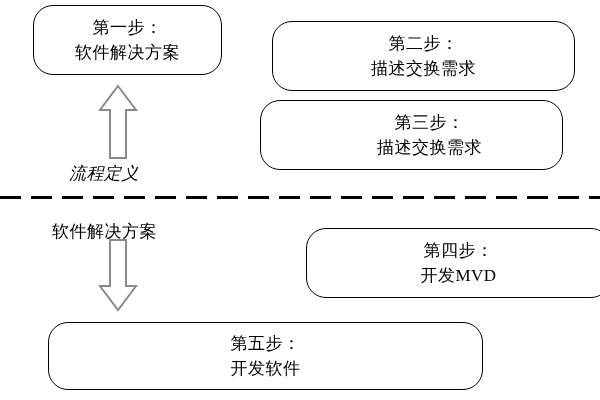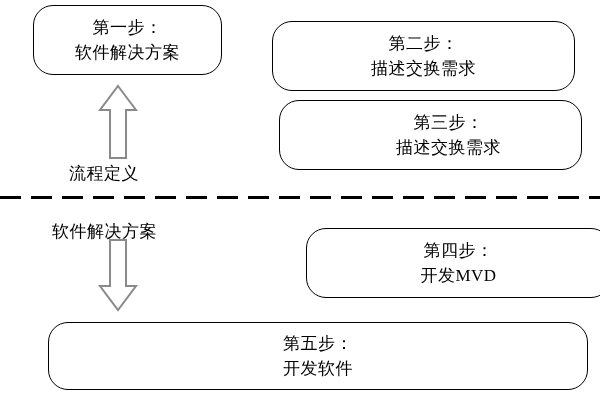--- a/index.html
+++ b/index.html
@@ -34,23 +34,23 @@
     display: block;
     font-size: 17px;
     line-height: 25px;
     letter-spacing: 0.5px;
     white-space: nowrap;
   }
 
   
   #box-step-1 { left: 33px;  top: 5px;   width: 189px; height: 70px; }
   #box-step-2 { left: 272px; top: 5px;   width: 303px; height: 70px; margin-top: 16px; }
-  #box-step-3 { left: 279px; top: 100px; width: 303px; height: 70px; padding-left: 36px; }
+  #box-step-3 { left: 260px; top: 100px; width: 303px; height: 70px; padding-left: 36px; }
   #box-step-4 { left: 270px; top: 228px; width: 305px; height: 70px; margin-left: 36px; }
-  #box-step-5 { left: 48px;  top: 322px; width: 540px; height: 68px; }
+  #box-step-5 { left: 48px;  top: 322px; width: 435px; height: 68px; }
 
   
   .block-arrow {
     position: absolute;
   }
   #arrow-up   { left: 97px; top: 84px;  width: 42px; height: 76px; }
   #arrow-down { left: 97px; top: 238px; width: 42px; height: 74px; }
   .block-arrow svg { display: block; width: 100%; height: 100%; }
   .arrow-shape {
     fill: #ffffff;
@@ -77,21 +77,21 @@
 
   
   .section-label {
     position: absolute;
     font-size: 17px;
     line-height: 20px;
     letter-spacing: 0.5px;
     color: #000000;
     white-space: nowrap;
   }
-  #label-process-definition { left: 69px; top: 164px; }
+  #label-process-definition { left: 69px; top: 164px; font-style: italic; }
   #label-software-solution  { left: 52px; top: 206px; margin-top: 16px; }
 </style>
 </head>
 <body>
 
 <div id="canvas">
 
   <div class="step-box" id="box-step-1">
     <span class="step-line">第一步：</span>
     <span class="step-line">软件解决方案</span>

